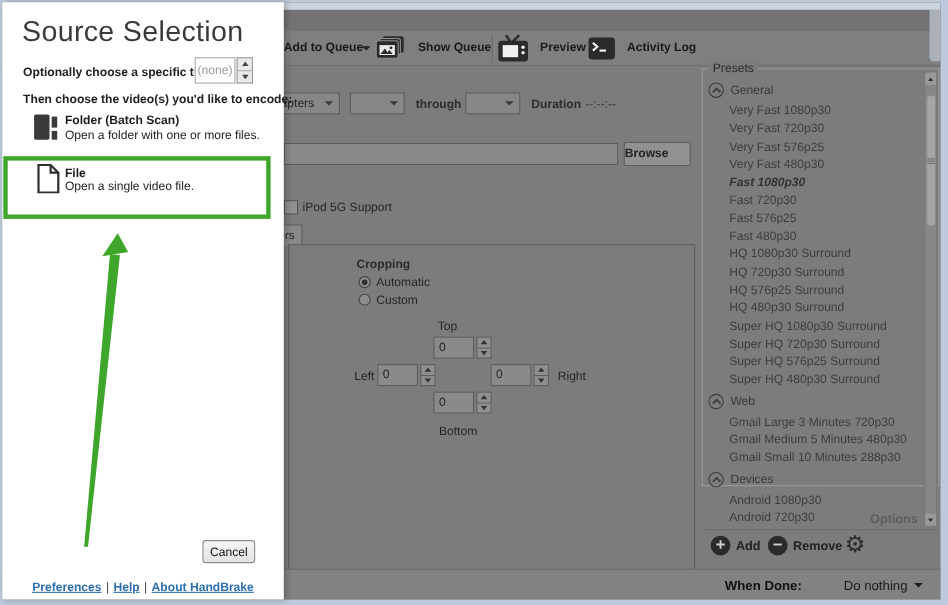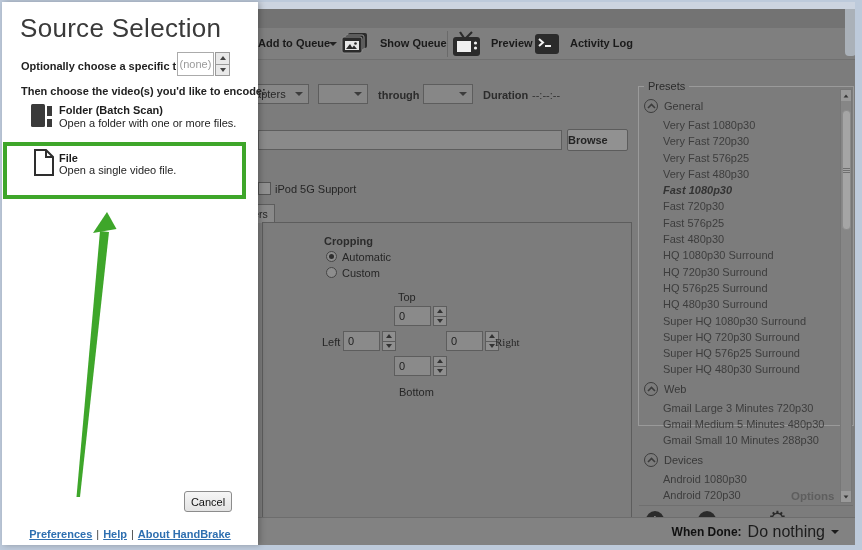--- a/index.html
+++ b/index.html
@@ -33,40 +33,40 @@
   .rlabel { position:absolute; font-size:11px; color:#262626; white-space:nowrap; }
 
   .srcinput { position:absolute; left:256px; top:128px; width:304px; height:20px; border:1px solid #5d5d5d; background:#8a8a8a; font-size:11px; color:#222; padding:0 4px; outline:none; }
   .btn-dim { position:absolute; border:1px solid #5c5c5c; background:#919191; color:#242424; font-size:11px; font-weight:bold; text-align:left; border-radius:2px; }
   .checkbox { position:absolute; width:13px; height:13px; border:1px solid #545454; background:#909090; }
 
   .tabstub { position:absolute; left:230px; top:202px; width:43px; height:19px; background:#898989; border:1px solid #5d5d5d; border-bottom:none; font-size:10.5px; color:#262626; text-align:center; line-height:18px; overflow:hidden; }
   .tabpanel { position:absolute; left:260px; top:220px; width:370px; height:334px; border:1px solid #5d5d5d; }
 
   
-  .presets { position:absolute; left:636px; top:60px; width:216px; height:340px; border:1px solid #9a9a9a;margin-top:24px; }
+  .presets { position:absolute; left:636px; top:60px; width:216px; height:380px; border:1px solid #9a9a9a; }
   .presets-label { position:absolute; left:5px; top:-7px; background:#7c7c7c; padding:0 4px; font-size:11px; color:#2b2b2b; }
   .plist { position:absolute; left:2px; top:8px; width:198px; height:410px; overflow:hidden; }
   .preset-header { height:22px; display:flex; align-items:center; gap:6px; padding-left:3px; font-size:11px; color:#383838; }
   .chev-circle { width:14px; height:14px; border-radius:50%; border:1.5px solid #3c3c3c; display:flex; align-items:center; justify-content:center; flex:none; }
   .preset-item { height:16.3px; line-height:16.3px; padding-left:22px; font-size:11px; color:#3d3d3d; white-space:nowrap; }
   .preset-item.emph { font-style:italic; font-weight:bold; color:#333; }
   .pscroll { position:absolute; left:201px; top:2px; width:12px; height:414px; background:#868686; border:1px solid #777; }
   .pbtn { position:absolute; left:0; width:10px; height:11px; background:#9a9a9a; display:flex; align-items:center; justify-content:center; }
   .pthumb { position:absolute; left:0.5px; top:20px; width:9px; height:120px; background:#a5a5a5; border:1px solid #8b8b8b; border-radius:4px; display:flex; align-items:center; justify-content:center; }
   .grip { width:7px; height:1px; background:#6f6f6f; box-shadow:0 2px 0 #6f6f6f, 0 -2px 0 #6f6f6f; }
   .psep { position:absolute; left:0; top:418px; width:214px; height:1px; background:#6f6f6f; }
   .circle-icon { position:absolute; width:18px; height:18px; border-radius:50%; background:#2b2b2b; color:#cfcfcf; font-size:15px; font-weight:bold; text-align:center; line-height:17px; }
   .pbar-label { position:absolute; font-size:11.5px; font-weight:bold; color:#222; }
   .pbar-label.dis { color:#5e5e5e; }
   .gear { position:absolute; font-family:"DejaVu Sans",sans-serif; font-size:21px; color:#2b2b2b; line-height:20px; }
 
   .statusbar { position:absolute; left:0; top:515px; width:853px; height:28px; background:#828282; border-top:1px solid #6d6d6d; display:flex; align-items:center; justify-content:flex-end; gap:6px; padding-right:16px; }
   .statusbar .wd { font-size:12px; font-weight:bold; color:#111; }
-  .statusbar .wv { font-size:16px; color:#1c1c1c; }
+  .statusbar .wv { font-size:12px; color:#1c1c1c;margin-left:32px; }
 
   
   #dialog { position:absolute; left:2px; top:2px; width:256px; height:543px; background:#ffffff; box-shadow:2px 0 6px rgba(0,0,0,.25); z-index:10; }
   .dlg-title { position:absolute; left:18px; top:11px; font-size:26px; color:#3a3a3a; font-weight:300; letter-spacing:.3px; }
   .dlg-bold { position:absolute; font-size:11px; font-weight:bold; color:#222; white-space:nowrap; }
   .wspin { position:absolute; left:175px; top:50px; display:flex; height:24px; }
   .wspin .box { width:37px; height:24px; border:1px solid #ababab; background:#fff; color:#9a9a9a; font-size:11px; line-height:22px; text-align:center; }
   .wspin .btns { width:15px; height:24px; margin-left:1px; display:flex; flex-direction:column; }
   .wspin .sbtn { flex:1; background:#e9e9e9; border:1px solid #9a9a9a; display:flex; align-items:center; justify-content:center; }
   .wspin .sbtn + .sbtn { border-top:none; }
@@ -196,21 +196,21 @@
         <div class="box">0</div>
         <div class="btns">
             <div class="sbtn">
               <span class="tri-up"></span>
             </div>
             <div class="sbtn">
               <span class="tri-dn"></span>
             </div>
           </div>
       </div>
-      <span class="rlabel" style="left:232px; top:113px;font-family:Liberation Serif, serif;">Right</span>
+      <span class="rlabel" style="left:244px; top:113px;">Right</span>
 
       <div class="spin" style="left:131px; top:133px;">
         <div class="box">0</div>
         <div class="btns">
             <div class="sbtn">
               <span class="tri-up"></span>
             </div>
             <div class="sbtn">
               <span class="tri-dn"></span>
             </div>

